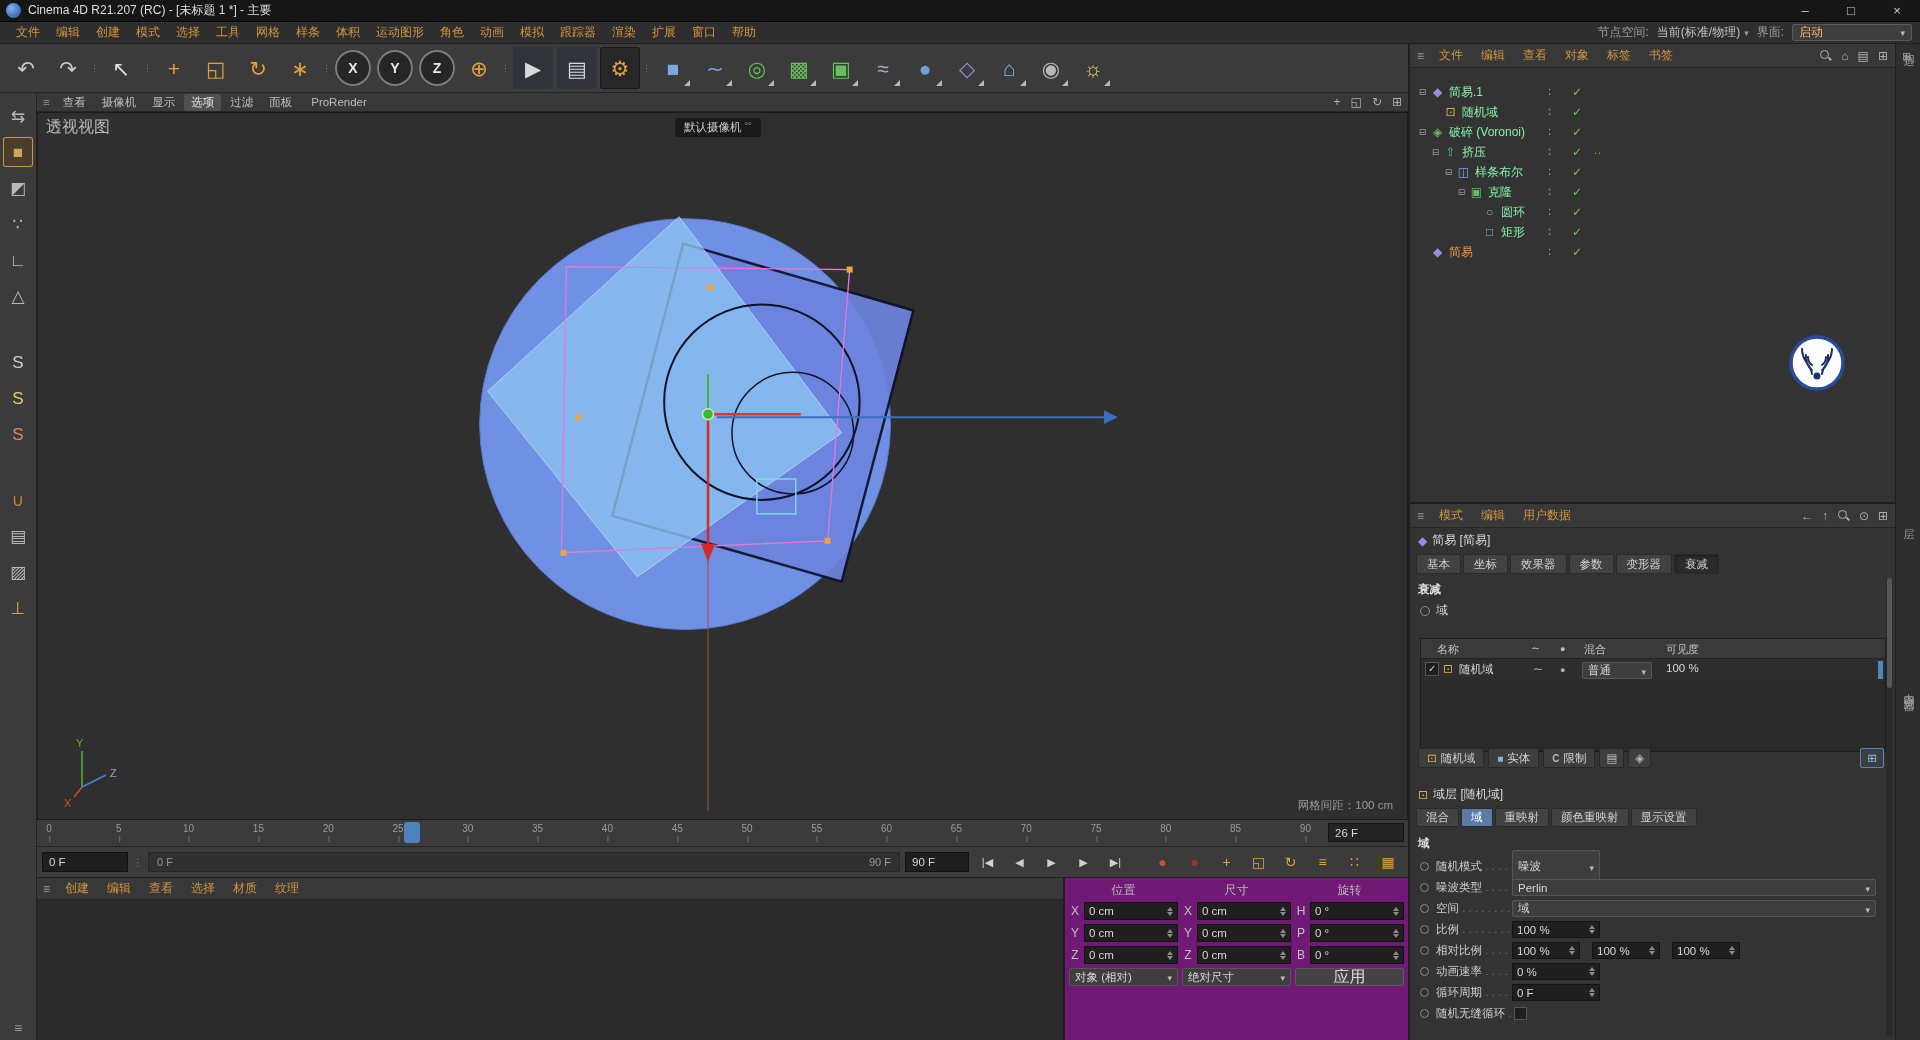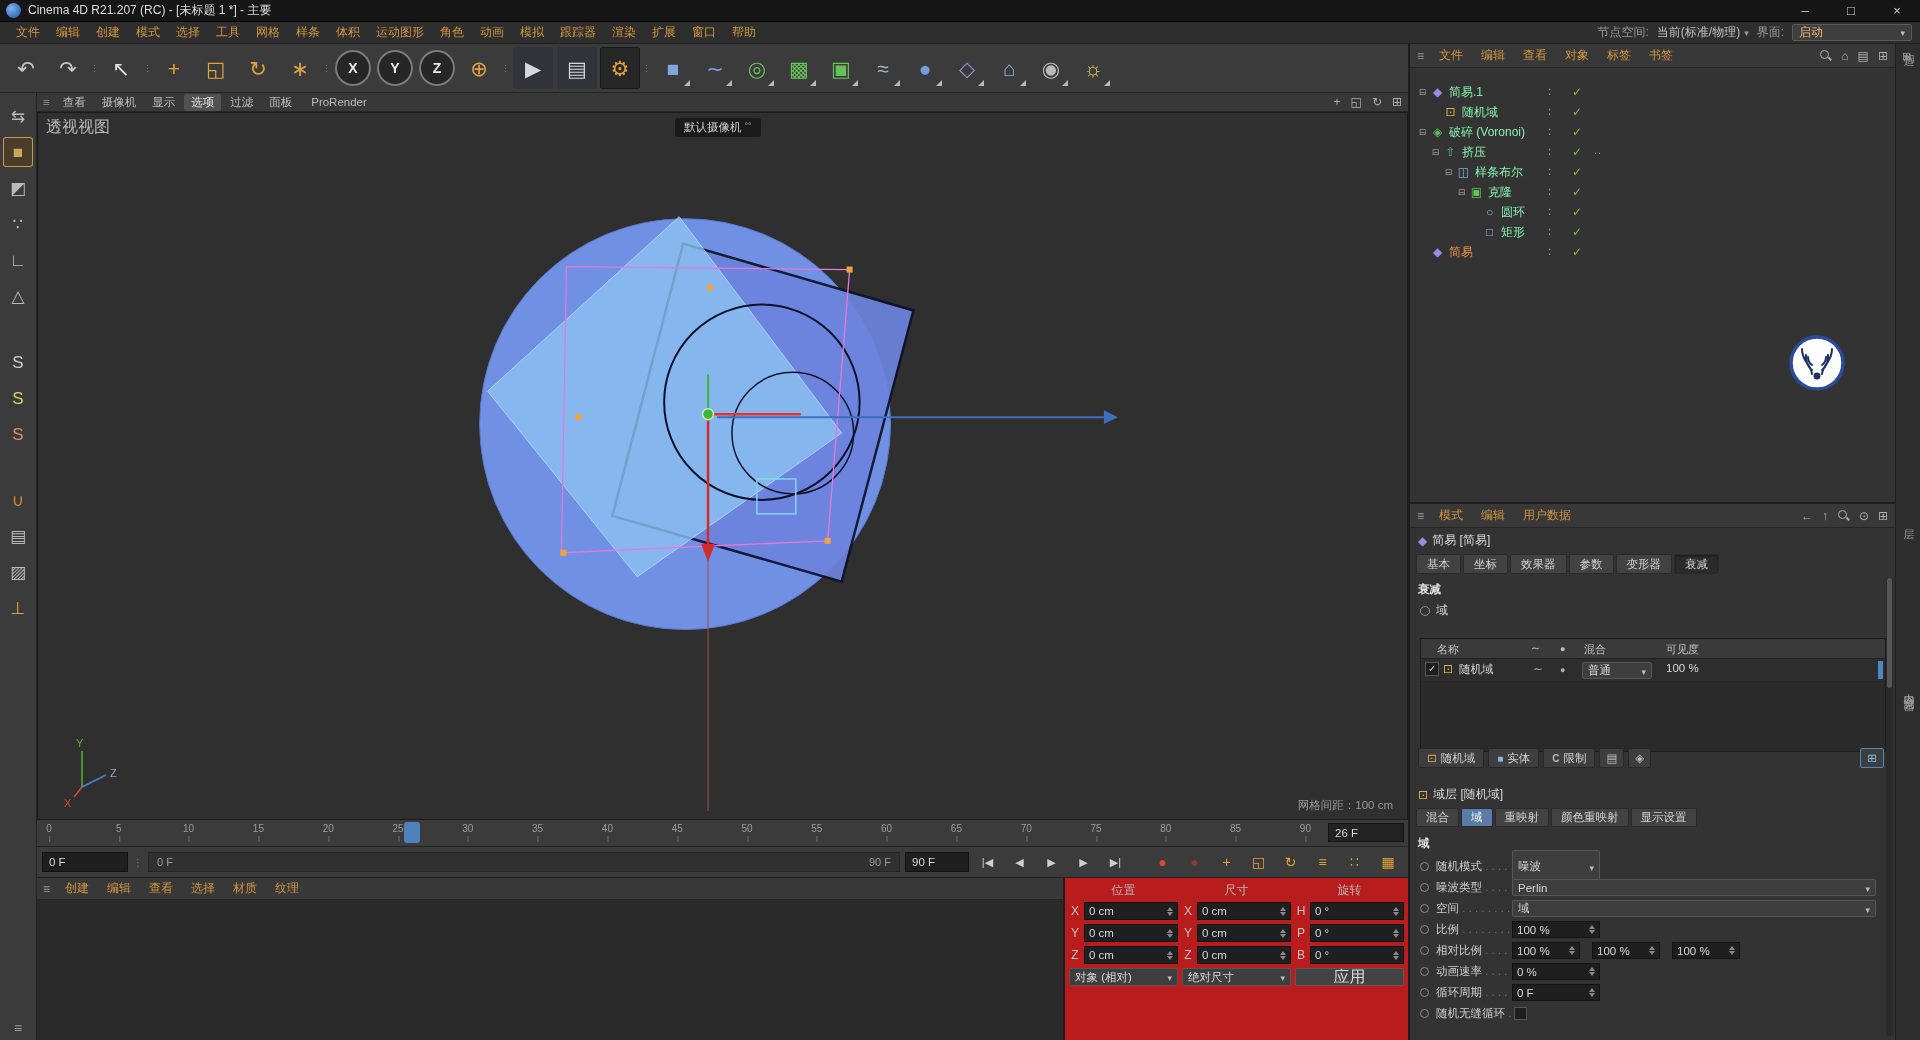--- a/index.html
+++ b/index.html
@@ -72,21 +72,21 @@
   .tp-btn{width:27px;height:22px;display:flex;align-items:center;justify-content:center;color:#cfcfcf;font-size:11px;}
   .rec-btn{width:27px;height:22px;display:flex;align-items:center;justify-content:center;font-size:14px;}
   .tl-btn{margin-left:auto;width:30px;height:22px;display:flex;align-items:center;justify-content:center;font-size:14px;color:#e2a23b;}
 
   
   .mat-panel{position:absolute;left:37px;top:878px;width:1028px;height:162px;background:#333;border-right:2px solid #1e1e1e;}
   .mat-menu{height:22px;background:#383838;display:flex;align-items:center;gap:2px;padding:0 6px;border-bottom:1px solid #262626;}
   .mat-menu i,.om-menu i,.am-menu i{font-style:normal;color:#9a9a9a;margin-right:5px;}
   .mat-body{height:140px;background:#2a2a2a;}
 
-  .coord-panel{position:absolute;left:1065px;top:878px;width:343px;height:162px;background:#b91c1c;display:flex;padding:4px 4px 0 4px;gap:4px;}
+  .coord-panel{position:absolute;left:1065px;top:878px;width:343px;height:162px;background:#701a75;display:flex;padding:4px 4px 0 4px;gap:4px;}
   .coord-col{width:111px;display:flex;flex-direction:column;gap:4px;}
   .c-head{text-align:center;color:#b9b9b9;height:16px;}
   .c-row{display:flex;align-items:center;gap:3px;}
   .c-l{width:12px;text-align:center;color:#c2c2c2;}
   .field{flex:1;height:18px;background:#1f1f1f;border:1px solid #131313;display:flex;align-items:center;padding:0 4px;color:#d8d8d8;font-size:11.5px;}
   .sp{display:flex;flex-direction:column;margin-left:auto;gap:1px;}
   .sp::before{content:"";border:3px solid transparent;border-bottom:4px solid #8a8a8a;}
   .sp::after{content:"";border:3px solid transparent;border-top:4px solid #8a8a8a;}
   .combo{background:#3e3e3e;border:1px solid #565656;border-radius:2px;height:18px;display:flex;align-items:center;padding:0 5px;color:#d8d8d8;font-size:11.5px;}
   .combo .ca{margin-left:auto;}

